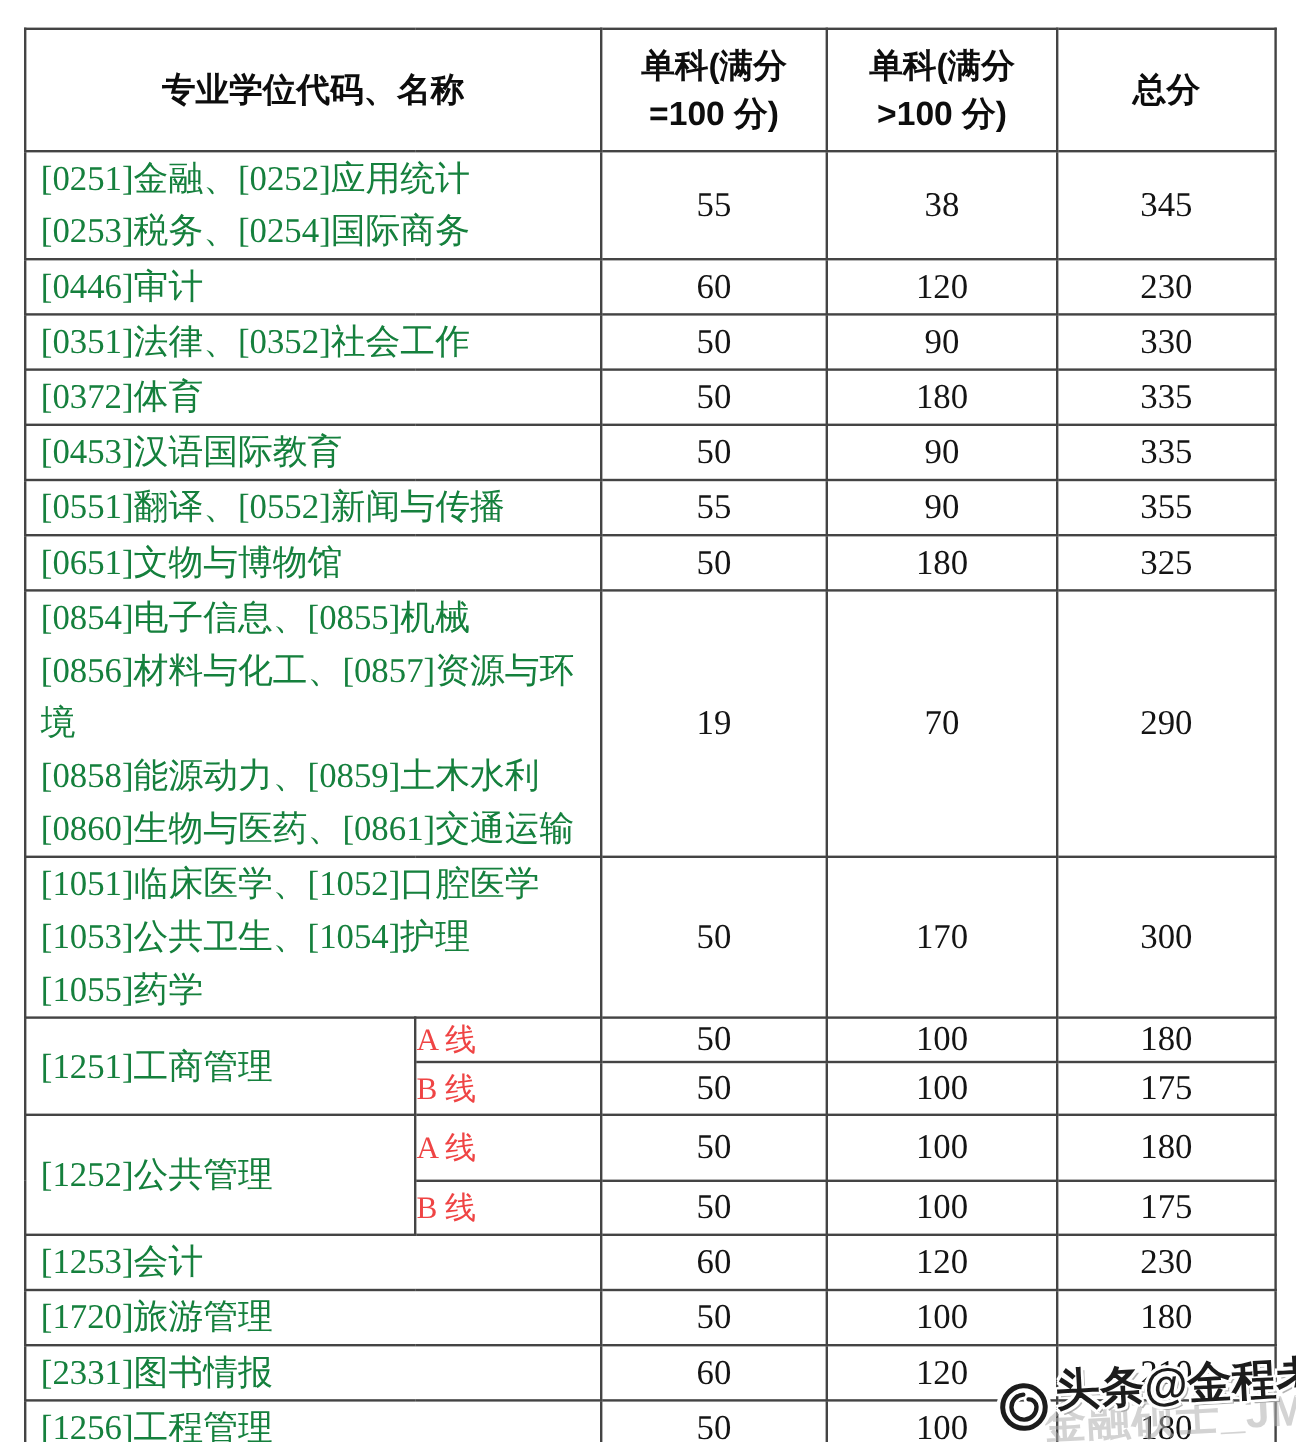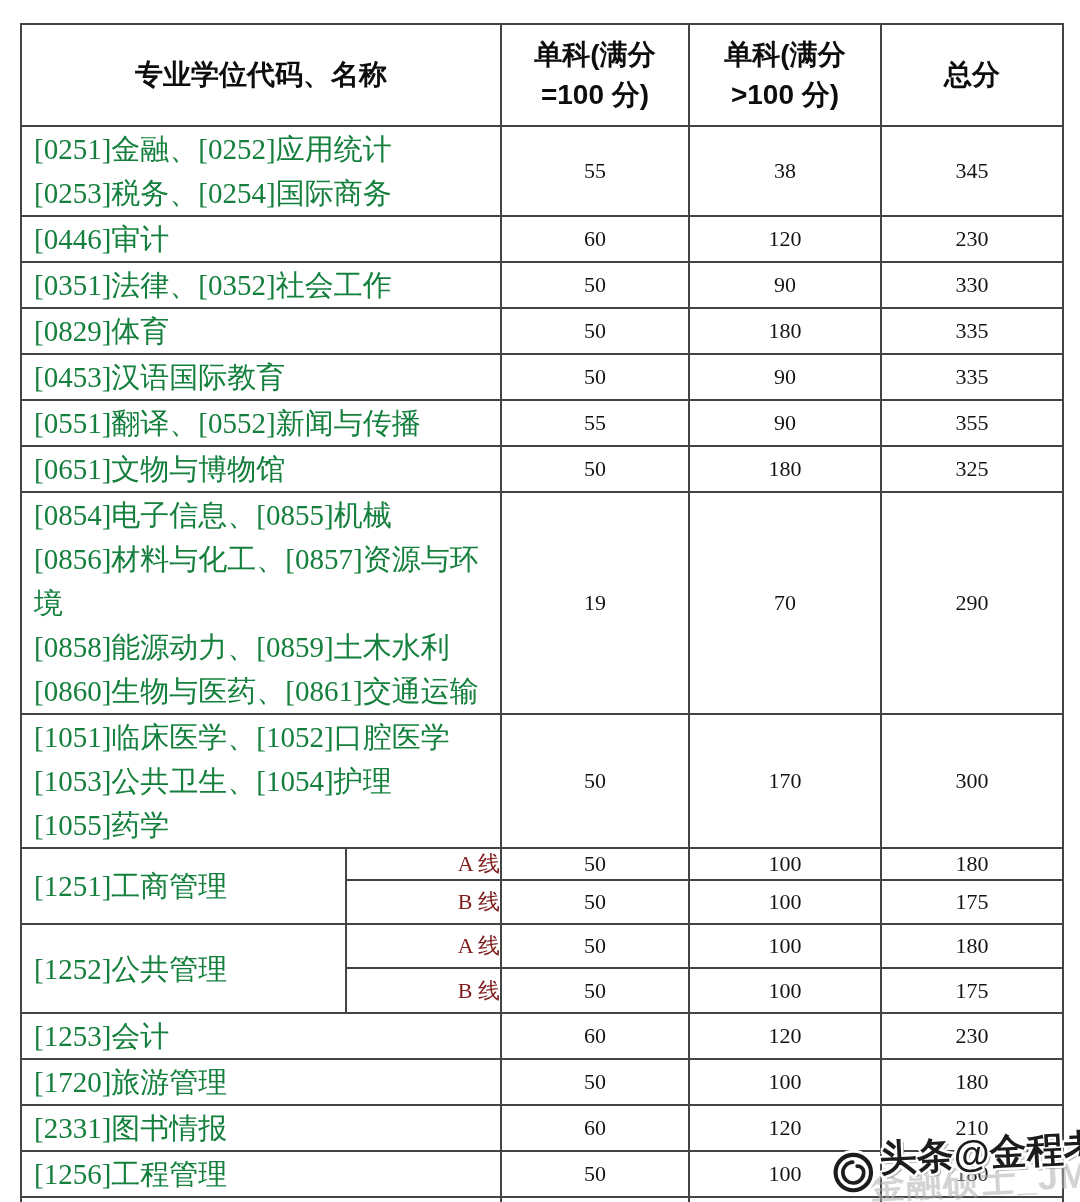--- a/index.html
+++ b/index.html
@@ -18,24 +18,24 @@
   th.head{
     font-family:"Liberation Sans","DejaVu Sans",sans-serif;
     font-weight:bold;font-size:28px;text-align:center;
     white-space:pre-line;line-height:40px;color:#0d0d0d;
   }
   td.name{
     text-align:left;padding-left:12px;font-size:29px;
     white-space:pre-line;line-height:44px;color:#15803d;
   }
   td.num{
-    text-align:center;font-size:22px;color:#141414;
+    text-align:center;font-size:29px;color:#141414;
   }
   td.linelabel{
-    text-align:right;font-size:22px;color:#7f1d1d;
+    text-align:left;font-size:26px;color:#ef4444;
   }
   
   .wm{
     position:absolute;left:828px;top:1126px;width:260px;height:76px;
     transform:rotate(-3deg);pointer-events:none;
   }
   .wm-secondary{
     position:absolute;left:40px;top:32px;
     font-family:"Liberation Sans","DejaVu Sans",sans-serif;
     font-weight:bold;font-size:36px;color:rgba(175,175,175,.55);
@@ -90,21 +90,21 @@
   </tr>
 
   <tr style="height:44px">
     <td class="name" colspan="2">[0351]法律、[0352]社会工作</td>
     <td class="num">50</td>
     <td class="num">90</td>
     <td class="num">330</td>
   </tr>
 
   <tr style="height:44px">
-    <td class="name" colspan="2">[0829]体育</td>
+    <td class="name" colspan="2">[0372]体育</td>
     <td class="num">50</td>
     <td class="num">180</td>
     <td class="num">335</td>
   </tr>
 
   <tr style="height:45px">
     <td class="name" colspan="2">[0453]汉语国际教育</td>
     <td class="num">50</td>
     <td class="num">90</td>
     <td class="num">335</td>
@@ -150,21 +150,21 @@
     <td class="num">100</td>
     <td class="num">180</td>
   </tr>
   <tr style="height:44px">
     <td class="linelabel">B 线</td>
     <td class="num">50</td>
     <td class="num">100</td>
     <td class="num">175</td>
   </tr>
 
-  <tr style="height:44px">
+  <tr style="height:55px">
     <td class="name" rowspan="2">[1252]公共管理</td>
     <td class="linelabel">A 线</td>
     <td class="num">50</td>
     <td class="num">100</td>
     <td class="num">180</td>
   </tr>
   <tr style="height:45px">
     <td class="linelabel">B 线</td>
     <td class="num">50</td>
     <td class="num">100</td>

